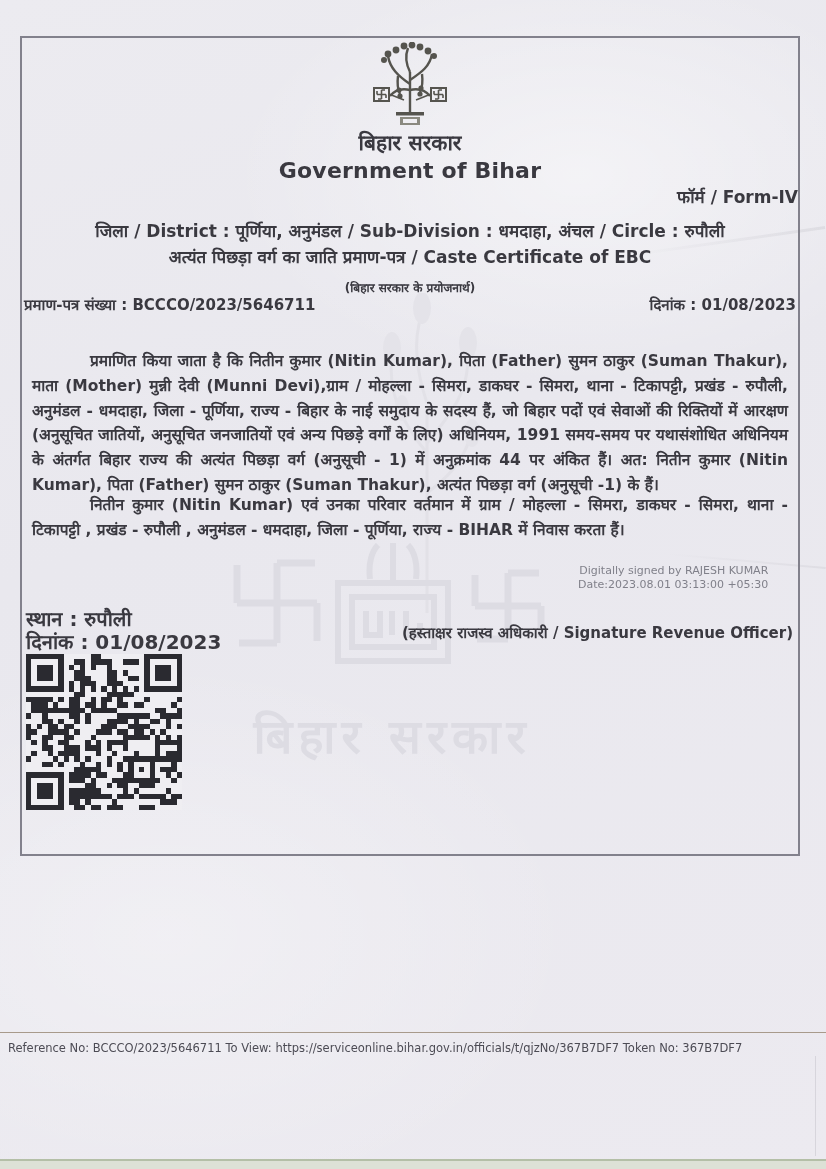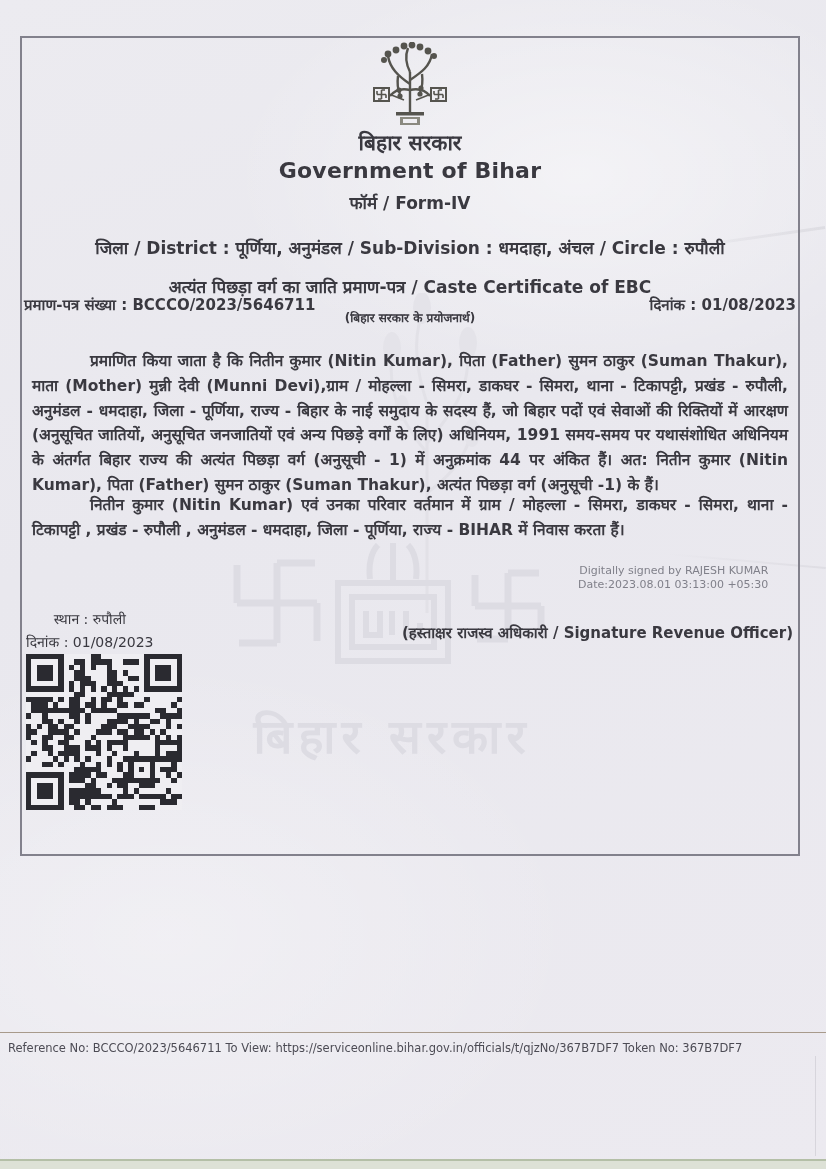--- a/index.html
+++ b/index.html
@@ -14,34 +14,34 @@
   .crease.c1{right:0;top:240px;width:200px;height:3px;background:linear-gradient(90deg,rgba(0,0,0,0),rgba(120,120,130,.12));transform:rotate(-8deg);}
   .crease.c2{right:0;top:560px;width:160px;height:2px;background:linear-gradient(90deg,rgba(0,0,0,0),rgba(120,120,130,.10));transform:rotate(5deg);}
 
   .cert-box{position:absolute;left:20px;top:36px;width:780px;height:820px;border:2px solid #82818c;box-sizing:border-box;}
 
   
   .header{position:absolute;left:0;top:4px;width:100%;text-align:center;}
   .logo{display:block;margin:0 auto;}
   .org-hi{font-size:21px;font-weight:700;margin-top:2px;}
   .org-en{font-size:22px;font-weight:700;margin-top:2px;letter-spacing:.2px;}
-  .form-no{font-size:17px;font-weight:700;margin-top:8px;}
-  .district{font-size:17px;font-weight:700;margin-top:22px;}
-  .caste-title{font-size:17px;font-weight:700;margin-top:16px;}
+  .form-no{font-size:17px;font-weight:700;margin-top:2px;text-align:right;}
+  .district{font-size:17px;font-weight:700;margin-top:11px;}
+  .caste-title{font-size:17px;font-weight:700;margin-top:3px;}
   .purpose{font-size:12px;font-weight:700;margin-top:11px;}
 
   .meta-row{position:absolute;left:2px;right:2px;top:256px;display:flex;justify-content:space-between;font-size:15px;font-weight:700;}
 
   .body-para{position:absolute;left:5px;right:5px;margin:5px;text-align:justify;font-size:15.5px;line-height:24.8px;font-weight:600;}
   .p1{top:306px;text-indent:58px;}
   .p2{top:450px;text-indent:58px;}
 
   .digital-sig{position:absolute;left:556px;top:526px;font-size:11px;line-height:14px;color:#80808a;font-weight:400;text-align:right;}
 
-  .place-date{position:absolute;left:4px;top:570px;font-size:14px;font-weight:400;line-height:23px;text-align:center;}
+  .place-date{position:absolute;left:4px;top:570px;font-size:20px;font-weight:700;line-height:23px;}
   .sig-label{position:absolute;left:380px;top:584px;width:400px;text-align:left;font-size:15px;font-weight:700;}
 
   .qr{position:absolute;left:3px;top:616px;width:158px;height:156px;}
   .qr svg{display:block;width:158px;height:156px;}
 
   .notes{position:absolute;left:4px;top:779px;font-size:11.5px;line-height:13.5px;font-weight:700;color:#4b4a52;}
 
   
   .wm-tree{position:absolute;left:310px;top:255px;pointer-events:none;}
   .wm-emblem{position:absolute;left:198px;top:505px;width:345px;text-align:center;pointer-events:none;}

